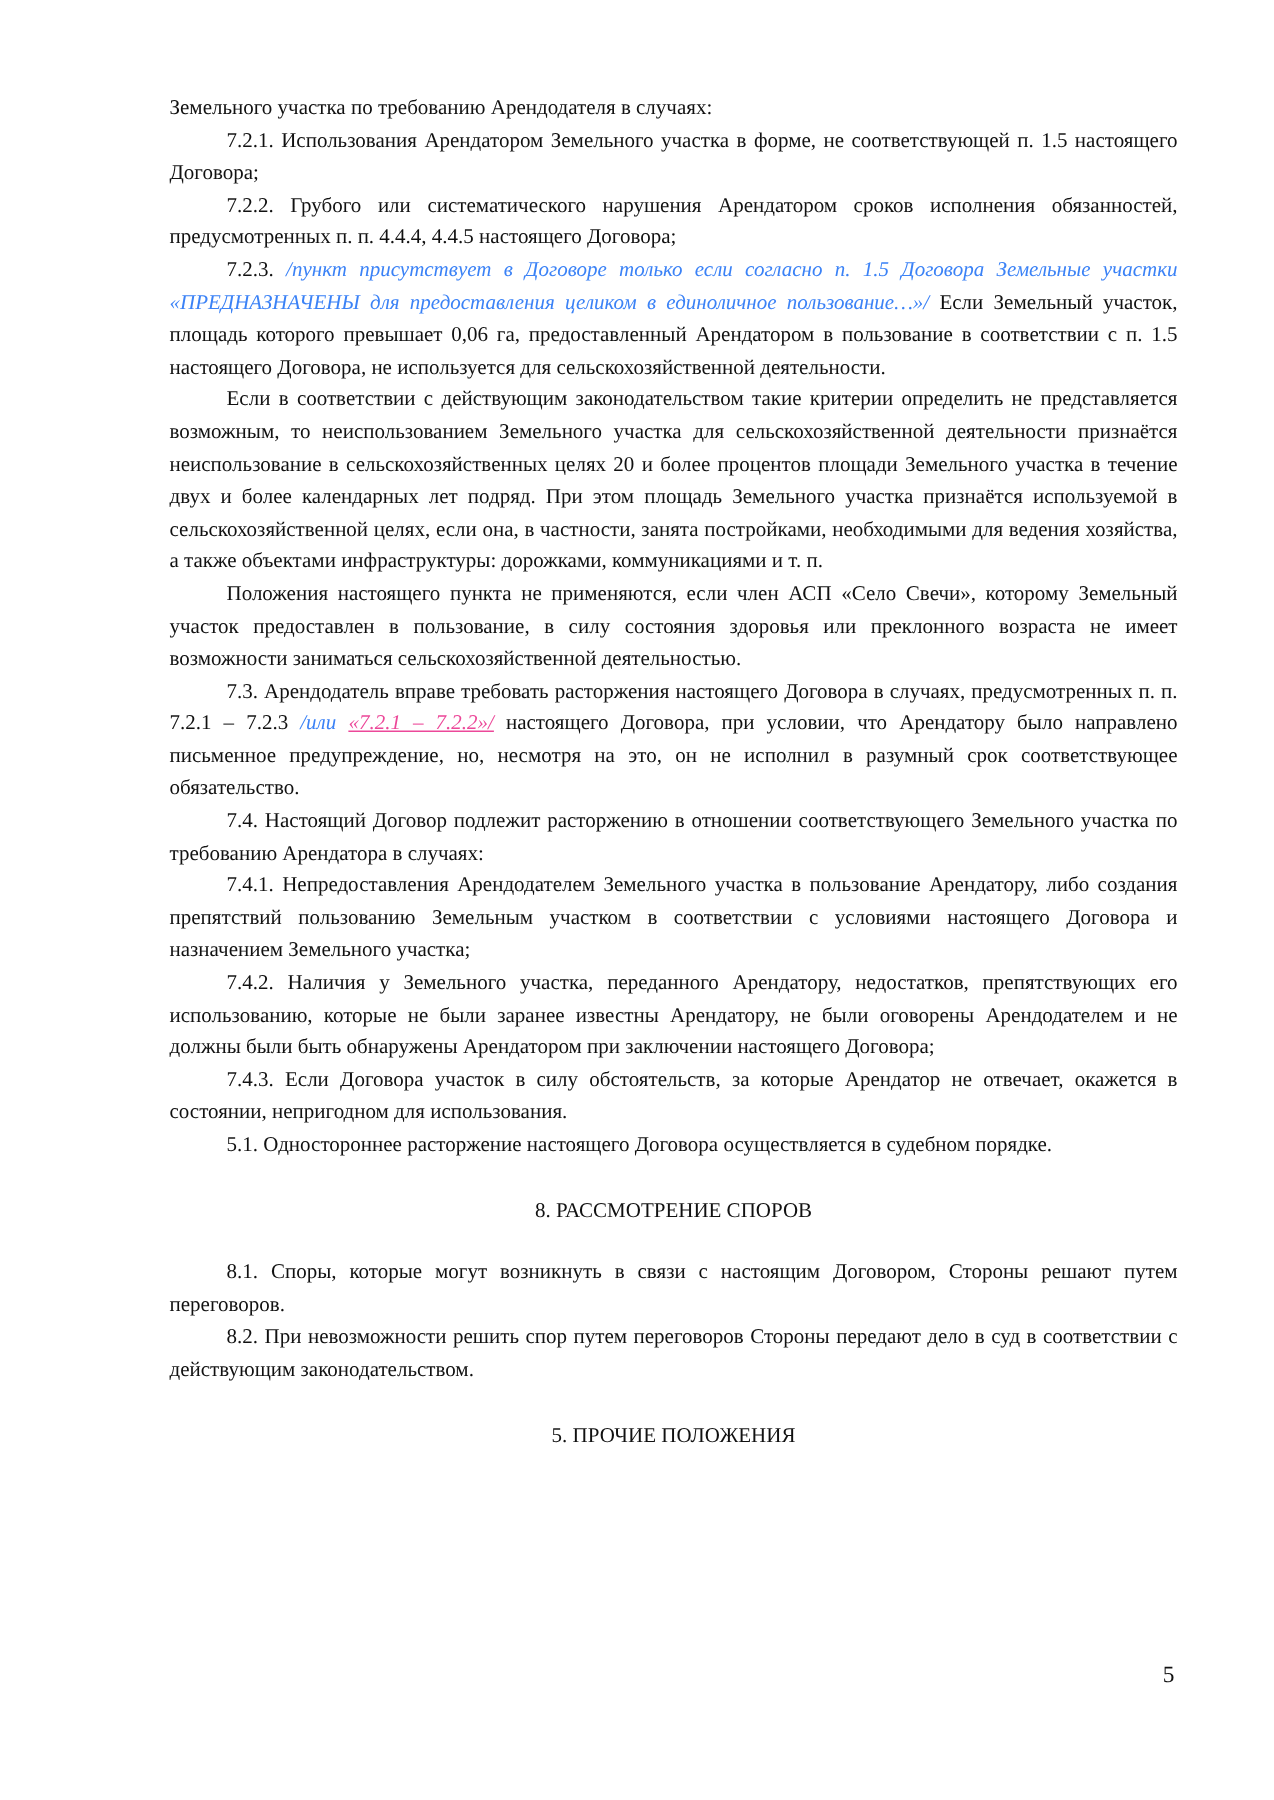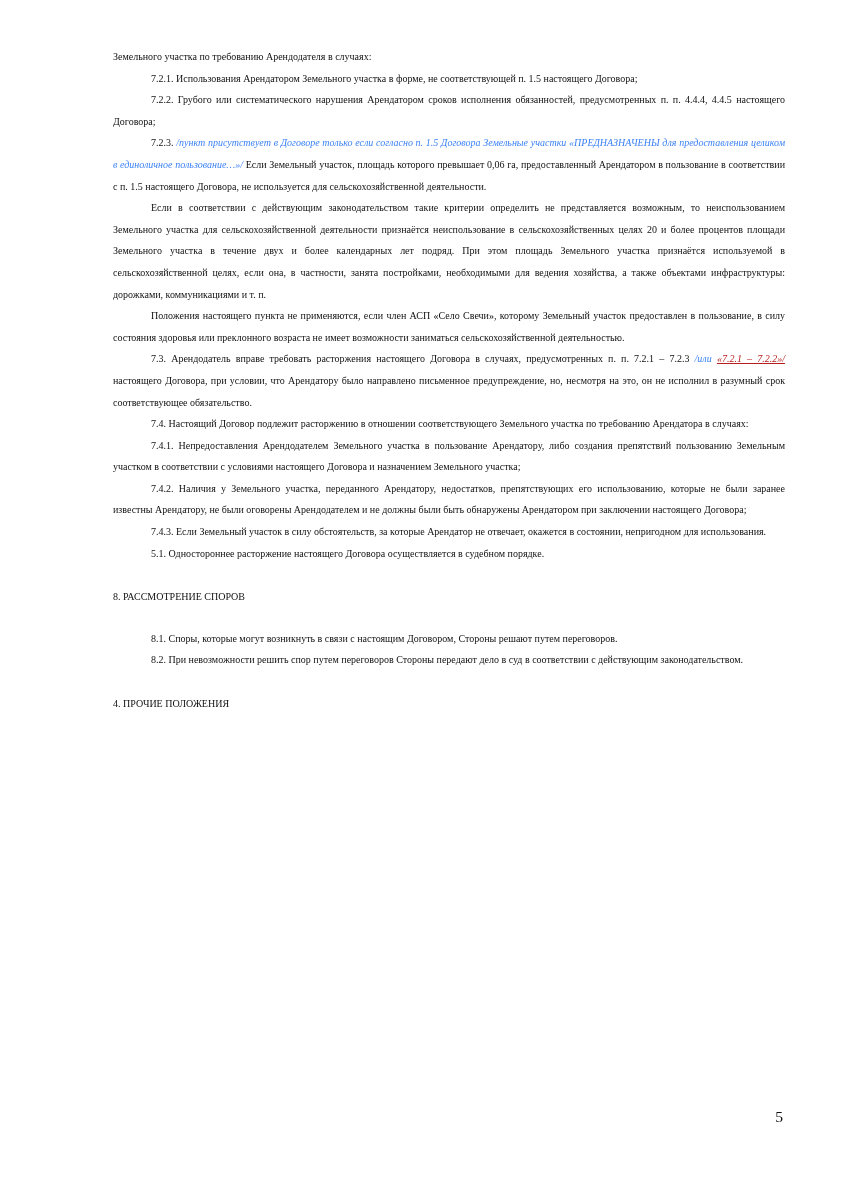--- a/index.html
+++ b/index.html
@@ -11,44 +11,44 @@
       width: 849px;
       height: 1200px;
       position: relative;
       overflow: hidden;
       font-family: "Liberation Serif", "DejaVu Serif", serif;
       color: #111111;
     }
     .page {
       position: absolute;
       left: 113px;
-      top: 46px;
+      top: 62px;
       width: 672px;
-      font-size: 10px;
+      font-size: 14px;
       line-height: 21.6px;
       text-align: justify;
     }
     .p {
       margin: 0;
       text-indent: 38px;
       text-align: justify;
     }
     .p.noindent { text-indent: 0; }
     .red {
       color: #3b82f6;
       font-style: italic;
     }
     .red-u {
-      color: #b91c1c;
+      color: #ec4899;
       font-style: italic;
       text-decoration: underline;
     }
     .heading {
       margin: 0;
-      text-align: left;
+      text-align: center;
       text-indent: 0;
     }
     .gap-before { margin-top: 22px; }
     .gap-after { margin-bottom: 20px; }
     .page-number {
       position: absolute;
       right: 66px;
       top: 1108px;
       font-size: 15.6px;
       font-family: "Liberation Serif", "DejaVu Serif", serif;
@@ -62,23 +62,23 @@
   <p class="p noindent">Земельного участка по требованию Арендодателя в случаях:</p>
   <p class="p">7.2.1. Использования Арендатором Земельного участка в форме, не соответствующей п. 1.5 настоящего Договора;</p>
   <p class="p">7.2.2. Грубого или систематического нарушения Арендатором сроков исполнения обязанностей, предусмотренных п. п. 4.4.4, 4.4.5 настоящего Договора;</p>
   <p class="p"><span>7.2.3. </span><span class="red">/пункт присутствует в Договоре только если согласно п. 1.5 Договора Земельные участки «ПРЕДНАЗНАЧЕНЫ для предоставления целиком в единоличное пользование…»/</span><span> Если Земельный участок, площадь которого превышает 0,06 га, предоставленный Арендатором в пользование в соответствии с п. 1.5 настоящего Договора, не используется для сельскохозяйственной деятельности.</span></p>
   <p class="p">Если в соответствии с действующим законодательством такие критерии определить не представляется возможным, то неиспользованием Земельного участка для сельскохозяйственной деятельности признаётся неиспользование в сельскохозяйственных целях 20 и более процентов площади Земельного участка в течение двух и более календарных лет подряд. При этом площадь Земельного участка признаётся используемой в сельскохозяйственной целях, если она, в частности, занята постройками, необходимыми для ведения хозяйства, а также объектами инфраструктуры: дорожками, коммуникациями и т. п.</p>
   <p class="p">Положения настоящего пункта не применяются, если член АСП «Село Свечи», которому Земельный участок предоставлен в пользование, в силу состояния здоровья или преклонного возраста не имеет возможности заниматься сельскохозяйственной деятельностью.</p>
   <p class="p"><span>7.3. Арендодатель вправе требовать расторжения настоящего Договора в случаях, предусмотренных п. п. 7.2.1 – 7.2.3 </span><span class="red">/или </span><span class="red-u">«7.2.1 – 7.2.2»/</span><span> настоящего Договора, при условии, что Арендатору было направлено письменное предупреждение, но, несмотря на это, он не исполнил в разумный срок соответствующее обязательство.</span></p>
   <p class="p">7.4. Настоящий Договор подлежит расторжению в отношении соответствующего Земельного участка по требованию Арендатора в случаях:</p>
   <p class="p">7.4.1. Непредоставления Арендодателем Земельного участка в пользование Арендатору, либо создания препятствий пользованию Земельным участком в соответствии с условиями настоящего Договора и назначением Земельного участка;</p>
   <p class="p">7.4.2. Наличия у Земельного участка, переданного Арендатору, недостатков, препятствующих его использованию, которые не были заранее известны Арендатору, не были оговорены Арендодателем и не должны были быть обнаружены Арендатором при заключении настоящего Договора;</p>
-  <p class="p">7.4.3. Если Земельный участок в силу обстоятельств, за которые Арендатор не отвечает, окажется в состоянии, непригодном для использования.</p>
+  <p class="p">7.4.3. Если Договора участок в силу обстоятельств, за которые Арендатор не отвечает, окажется в состоянии, непригодном для использования.</p>
   <p class="p">5.1. Одностороннее расторжение настоящего Договора осуществляется в судебном порядке.</p>
 
   <p class="heading gap-before gap-after">8. РАССМОТРЕНИЕ СПОРОВ</p>
   <p class="p">8.1. Споры, которые могут возникнуть в связи с настоящим Договором, Стороны решают путем переговоров.</p>
   <p class="p">8.2. При невозможности решить спор путем переговоров Стороны передают дело в суд в соответствии с действующим законодательством.</p>
 
-  <p class="heading gap-before gap-after">4. ПРОЧИЕ ПОЛОЖЕНИЯ</p>
+  <p class="heading gap-before gap-after">5. ПРОЧИЕ ПОЛОЖЕНИЯ</p>
 </div>
 
 <div class="page-number">5</div>
 
 </body></html>

